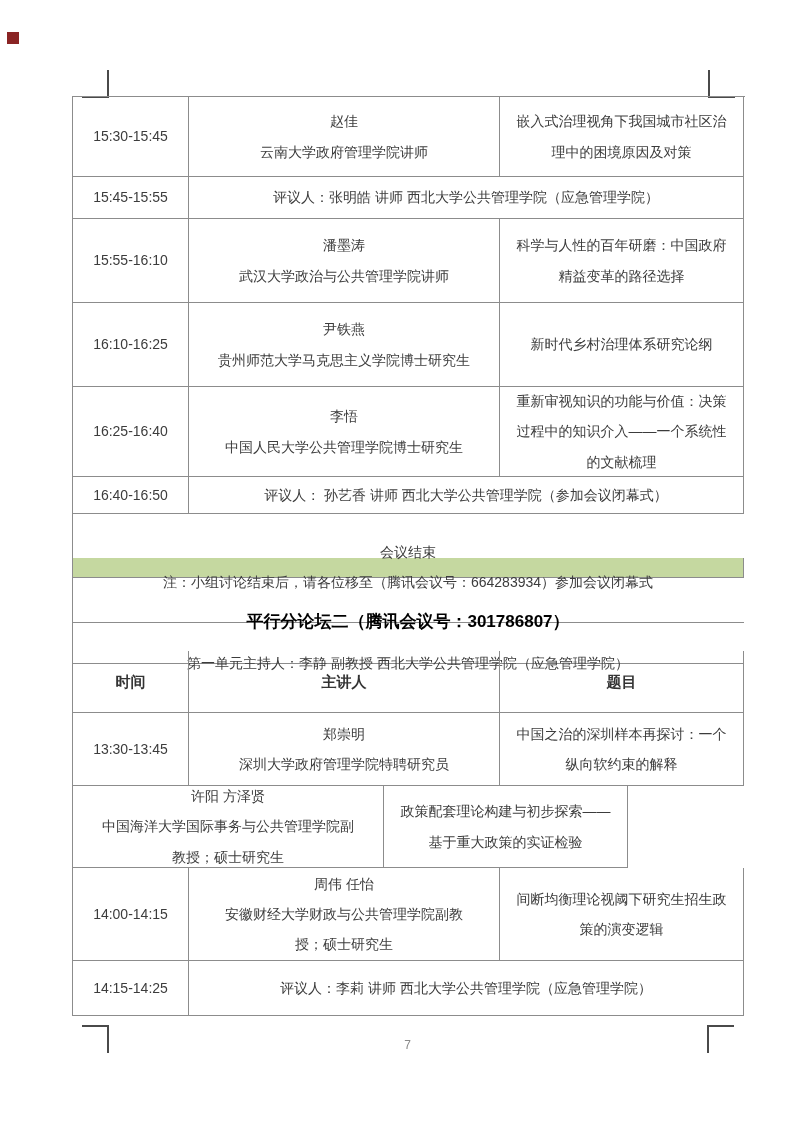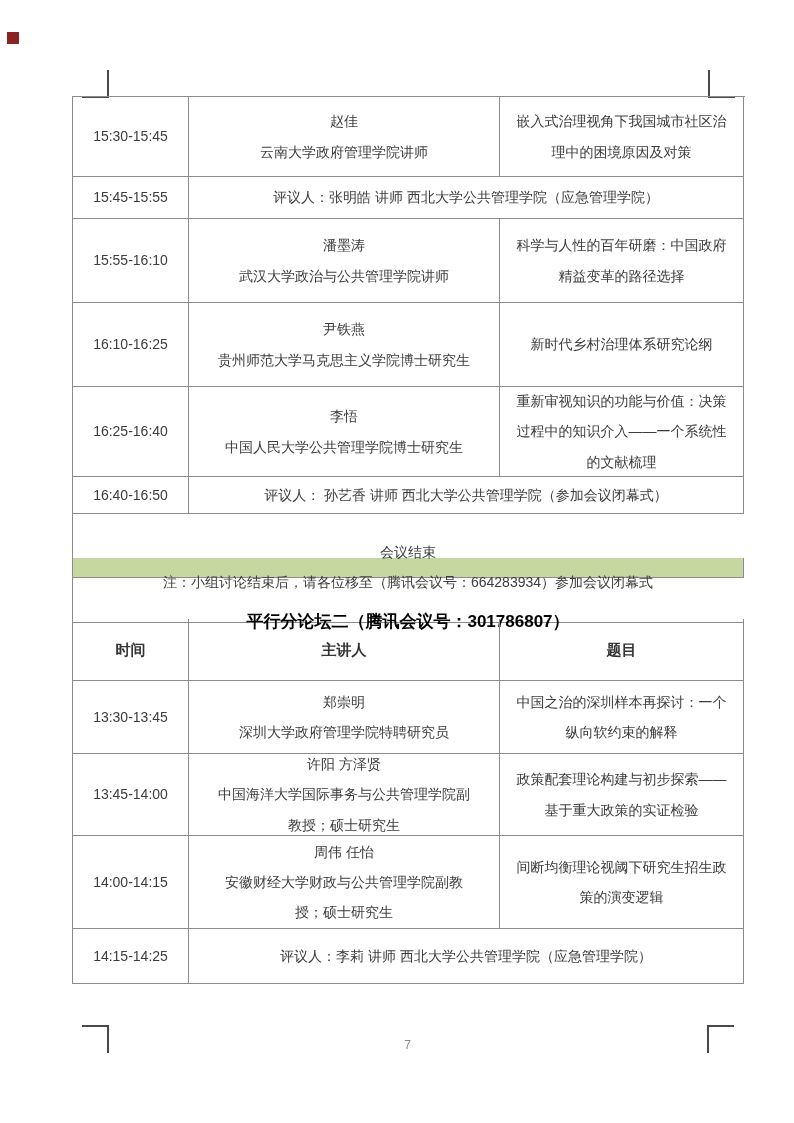--- a/index.html
+++ b/index.html
@@ -101,38 +101,40 @@
       <div class="td span3 green note">
         <div class="ln">会议结束</div>
         <div class="ln">注：小组讨论结束后，请各位移至（腾讯会议号：664283934）参加会议闭幕式</div>
       </div>
     </div>
 
     <div class="tr" style="height:41px">
       <div class="td span3 green banner">平行分论坛二（腾讯会议号：301786807）</div>
     </div>
 
+    <div class="tr" style="height:32px">
+      <div class="td span3 green">第一单元主持人：李静 副教授 西北大学公共管理学院（应急管理学院）</div>
+    </div>
 
     <div class="tr" style="height:62px">
       <div class="td time hdr">时间</div>
       <div class="td speaker hdr">主讲人</div>
       <div class="td title hdr">题目</div>
     </div>
 
     <div class="tr" style="height:73px">
       <div class="td time">13:30-13:45</div>
       <div class="td speaker">
         <div>郑崇明</div>
         <div>深圳大学政府管理学院特聘研究员</div>
       </div>
       <div class="td title">中国之治的深圳样本再探讨：一个纵向软约束的解释</div>
     </div>
 
     <div class="tr" style="height:82px">
-      <div class="td time">13:45-14:00</div>
       <div class="td speaker">
         <div>许阳 方泽贤</div>
         <div>中国海洋大学国际事务与公共管理学院副教授；硕士研究生</div>
       </div>
       <div class="td title">政策配套理论构建与初步探索——基于重大政策的实证检验</div>
     </div>
 
     <div class="tr" style="height:93px">
       <div class="td time">14:00-14:15</div>
       <div class="td speaker">

